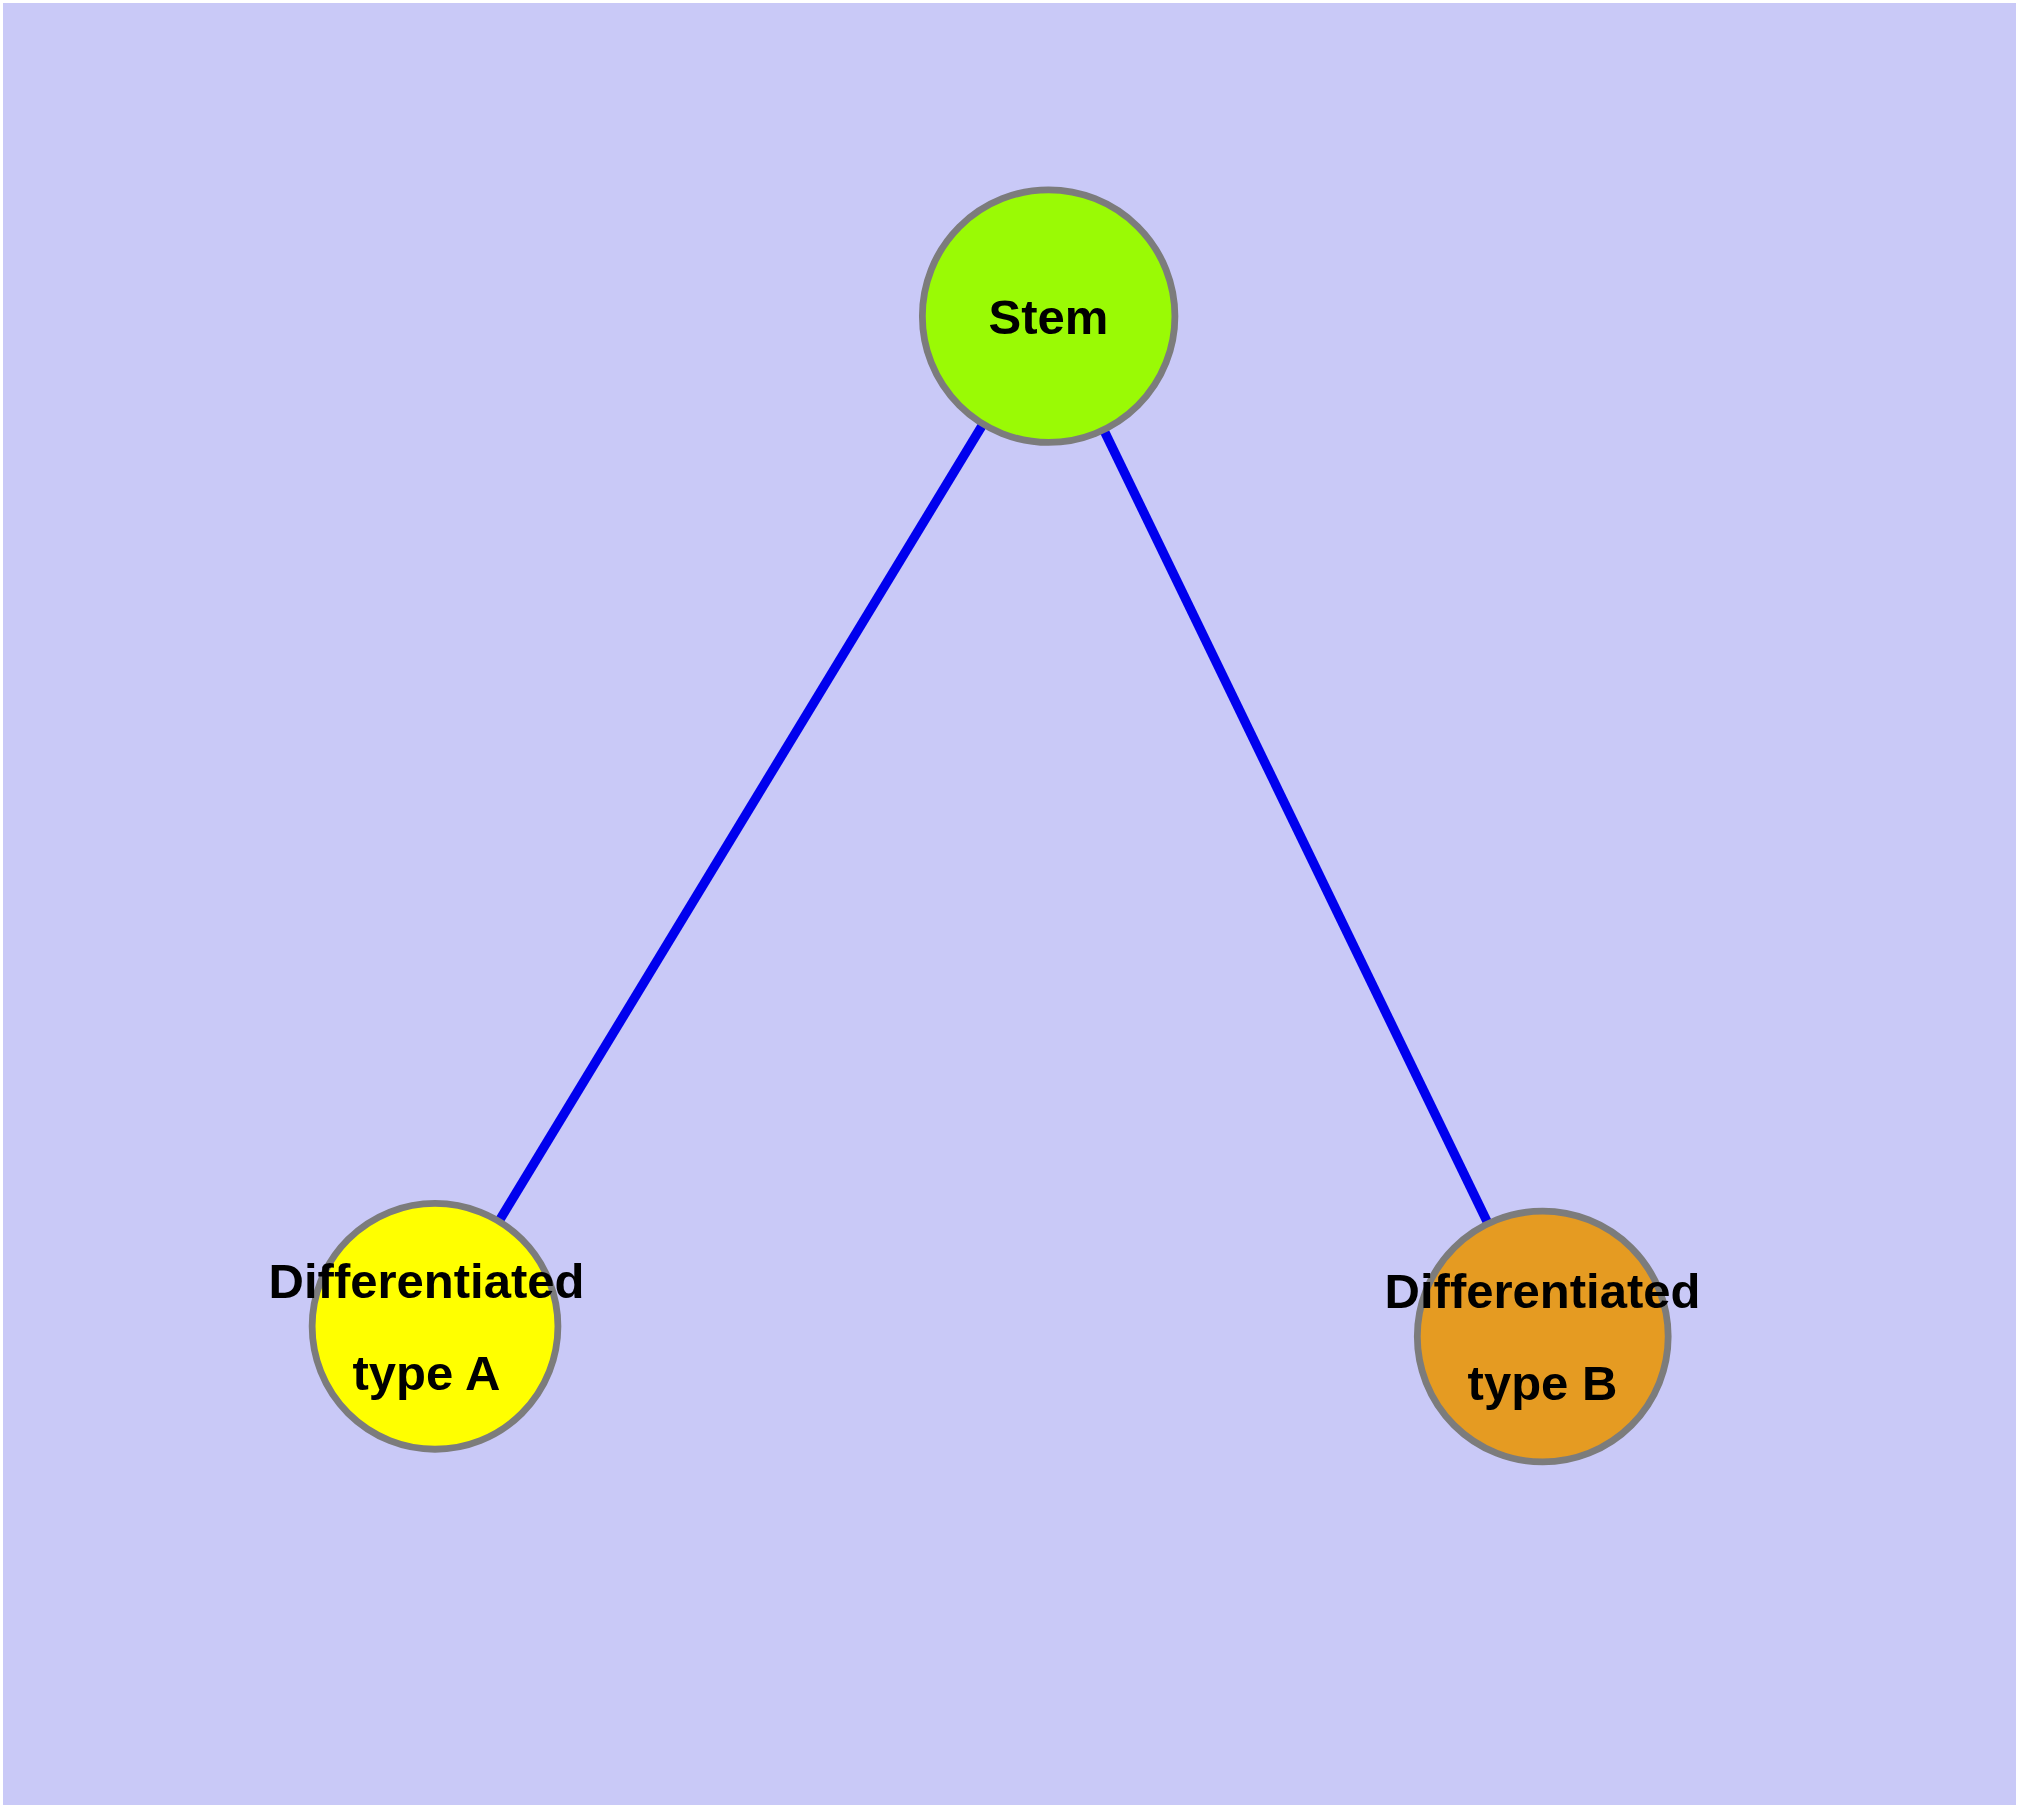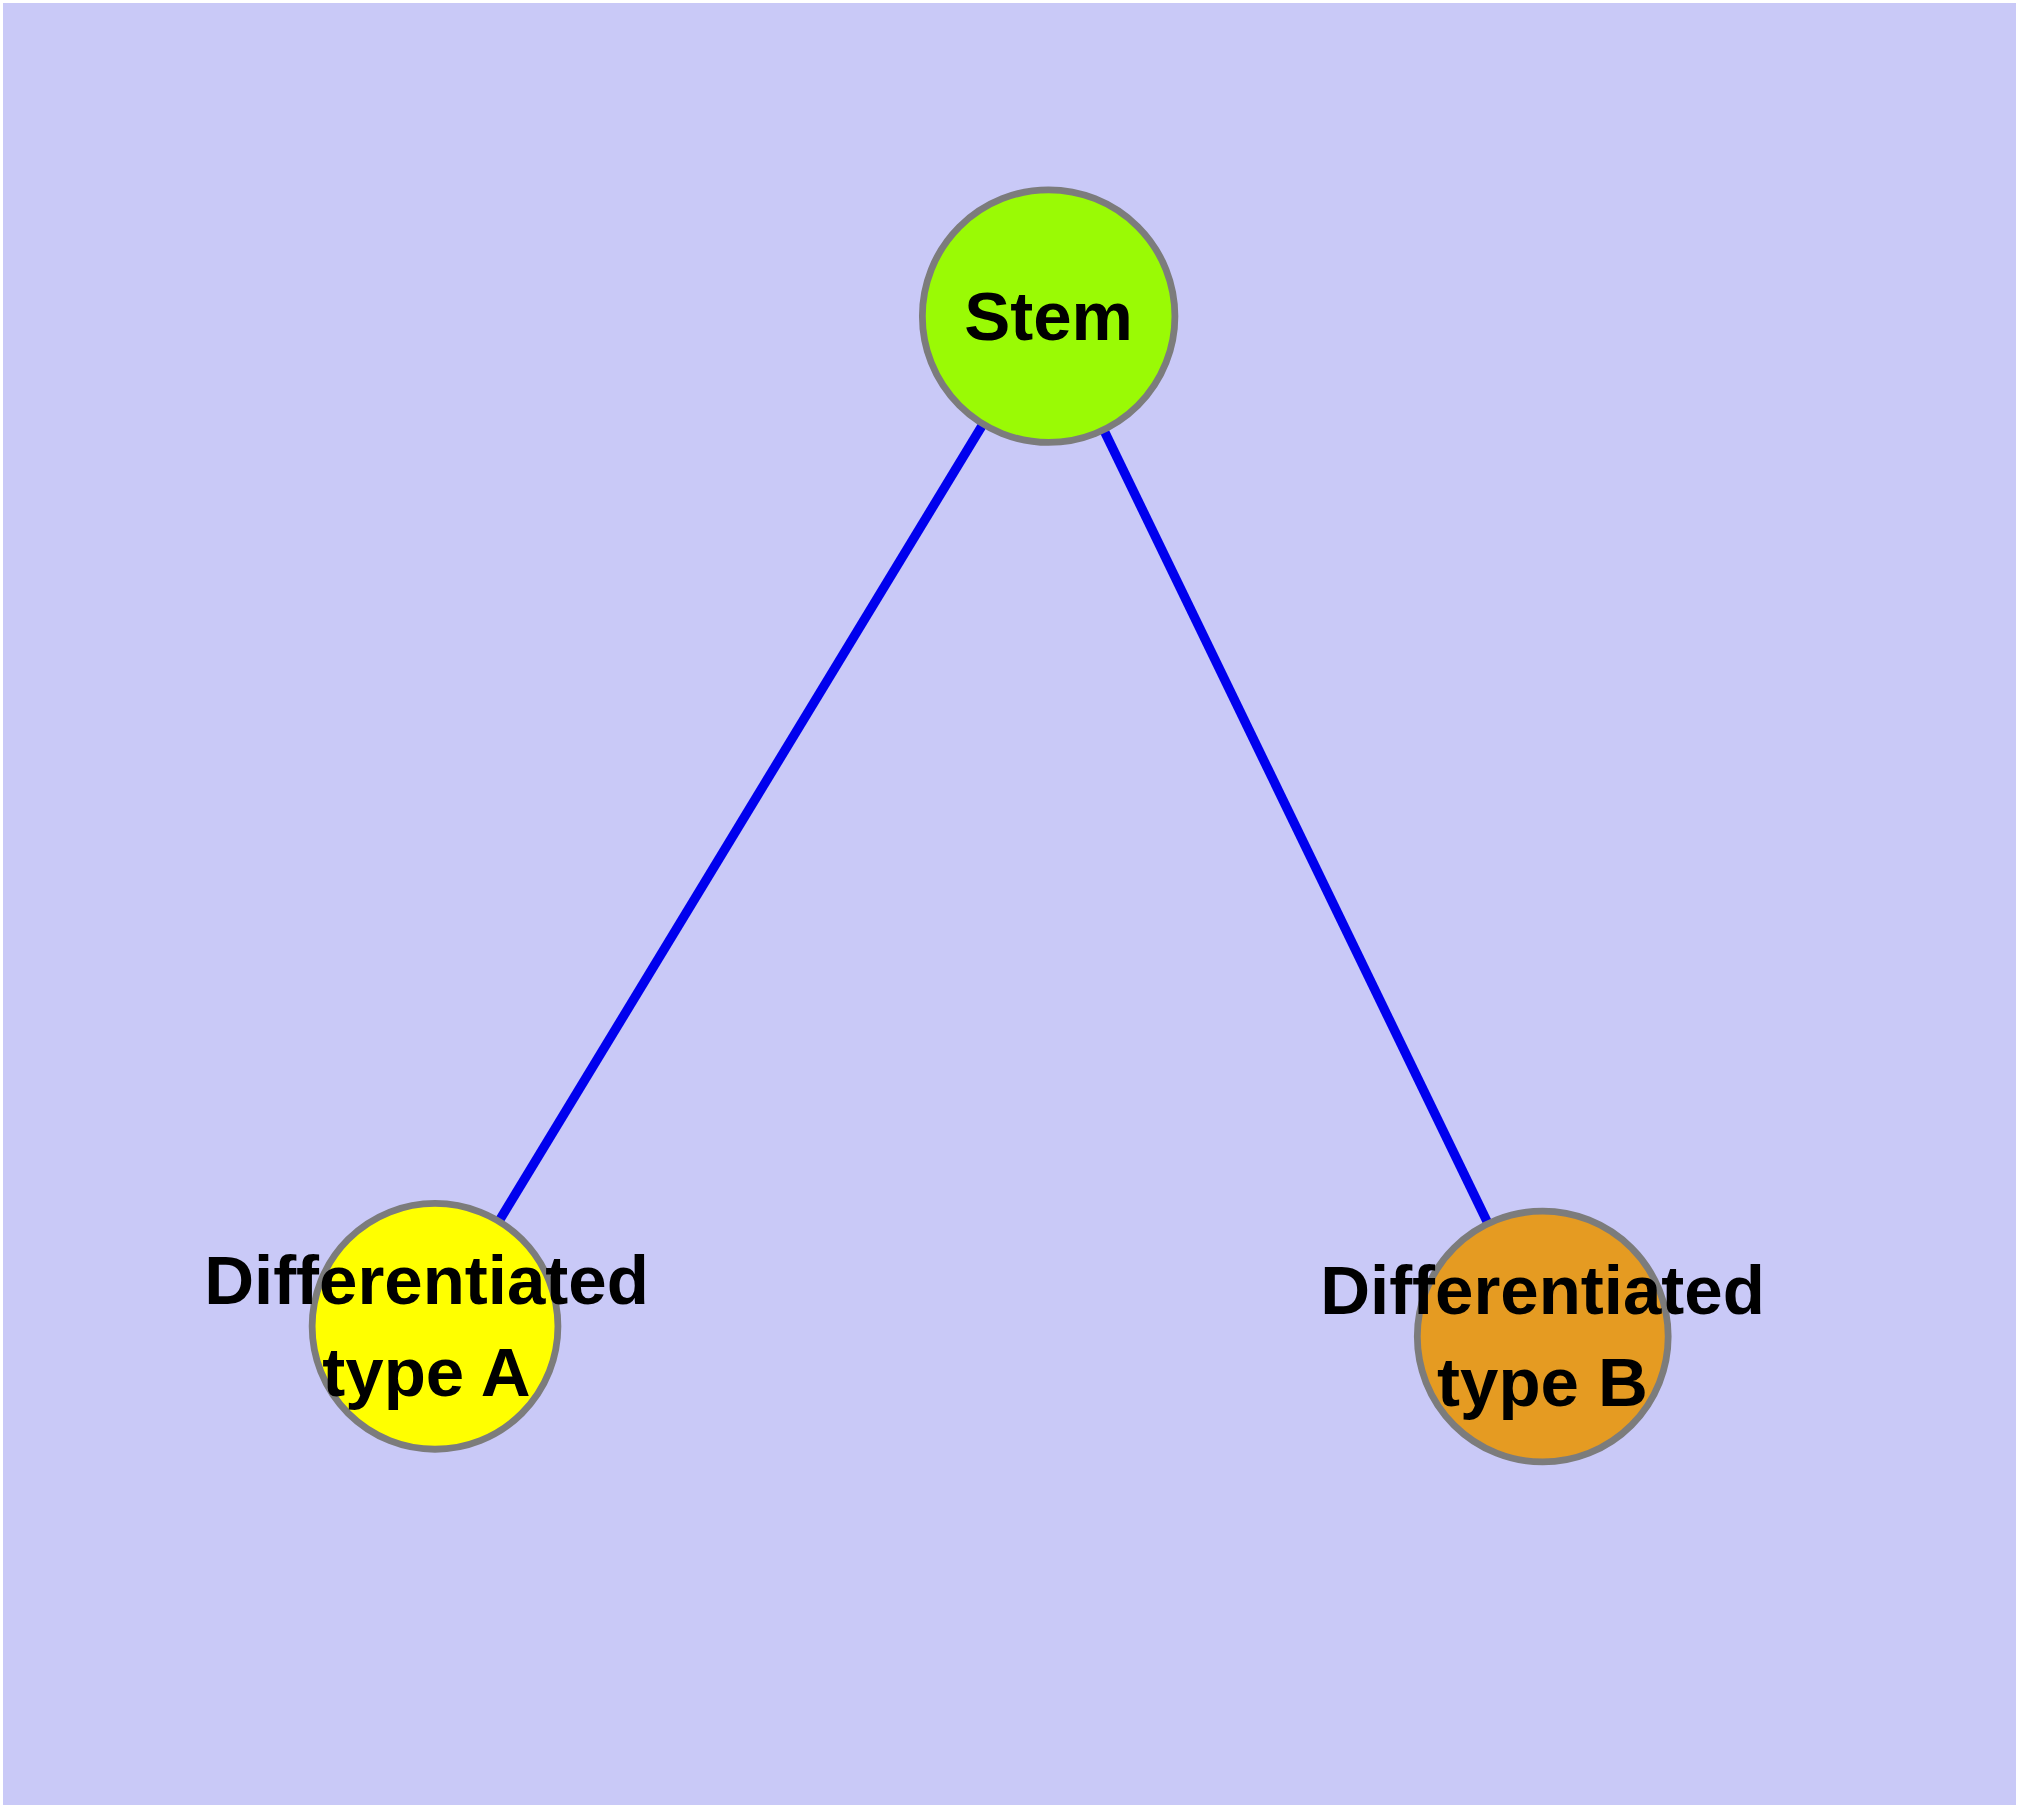--- a/index.html
+++ b/index.html
@@ -36,21 +36,21 @@
     fill: none;
   }
   .node {
     stroke: var(--node-border, #7c7c7c);
     stroke-width: 8;
   }
   .node-label {
     position: absolute;
     width: 1017px;
     text-align: center;
-    font-size: 69px;
+    font-size: 49px;
     font-weight: bold;
     line-height: 92px;
     color: var(--text, #000000);
     white-space: pre-line;
     letter-spacing: 0px;
     pointer-events: none;
   }
   #label-stem   { left: 540px;  top: 271px;  height: 92px; }
   #label-type-a { left: -82px;  top: 1235px; height: 183px; }
   #label-type-b { left: 1034px; top: 1245px; height: 183px; }

